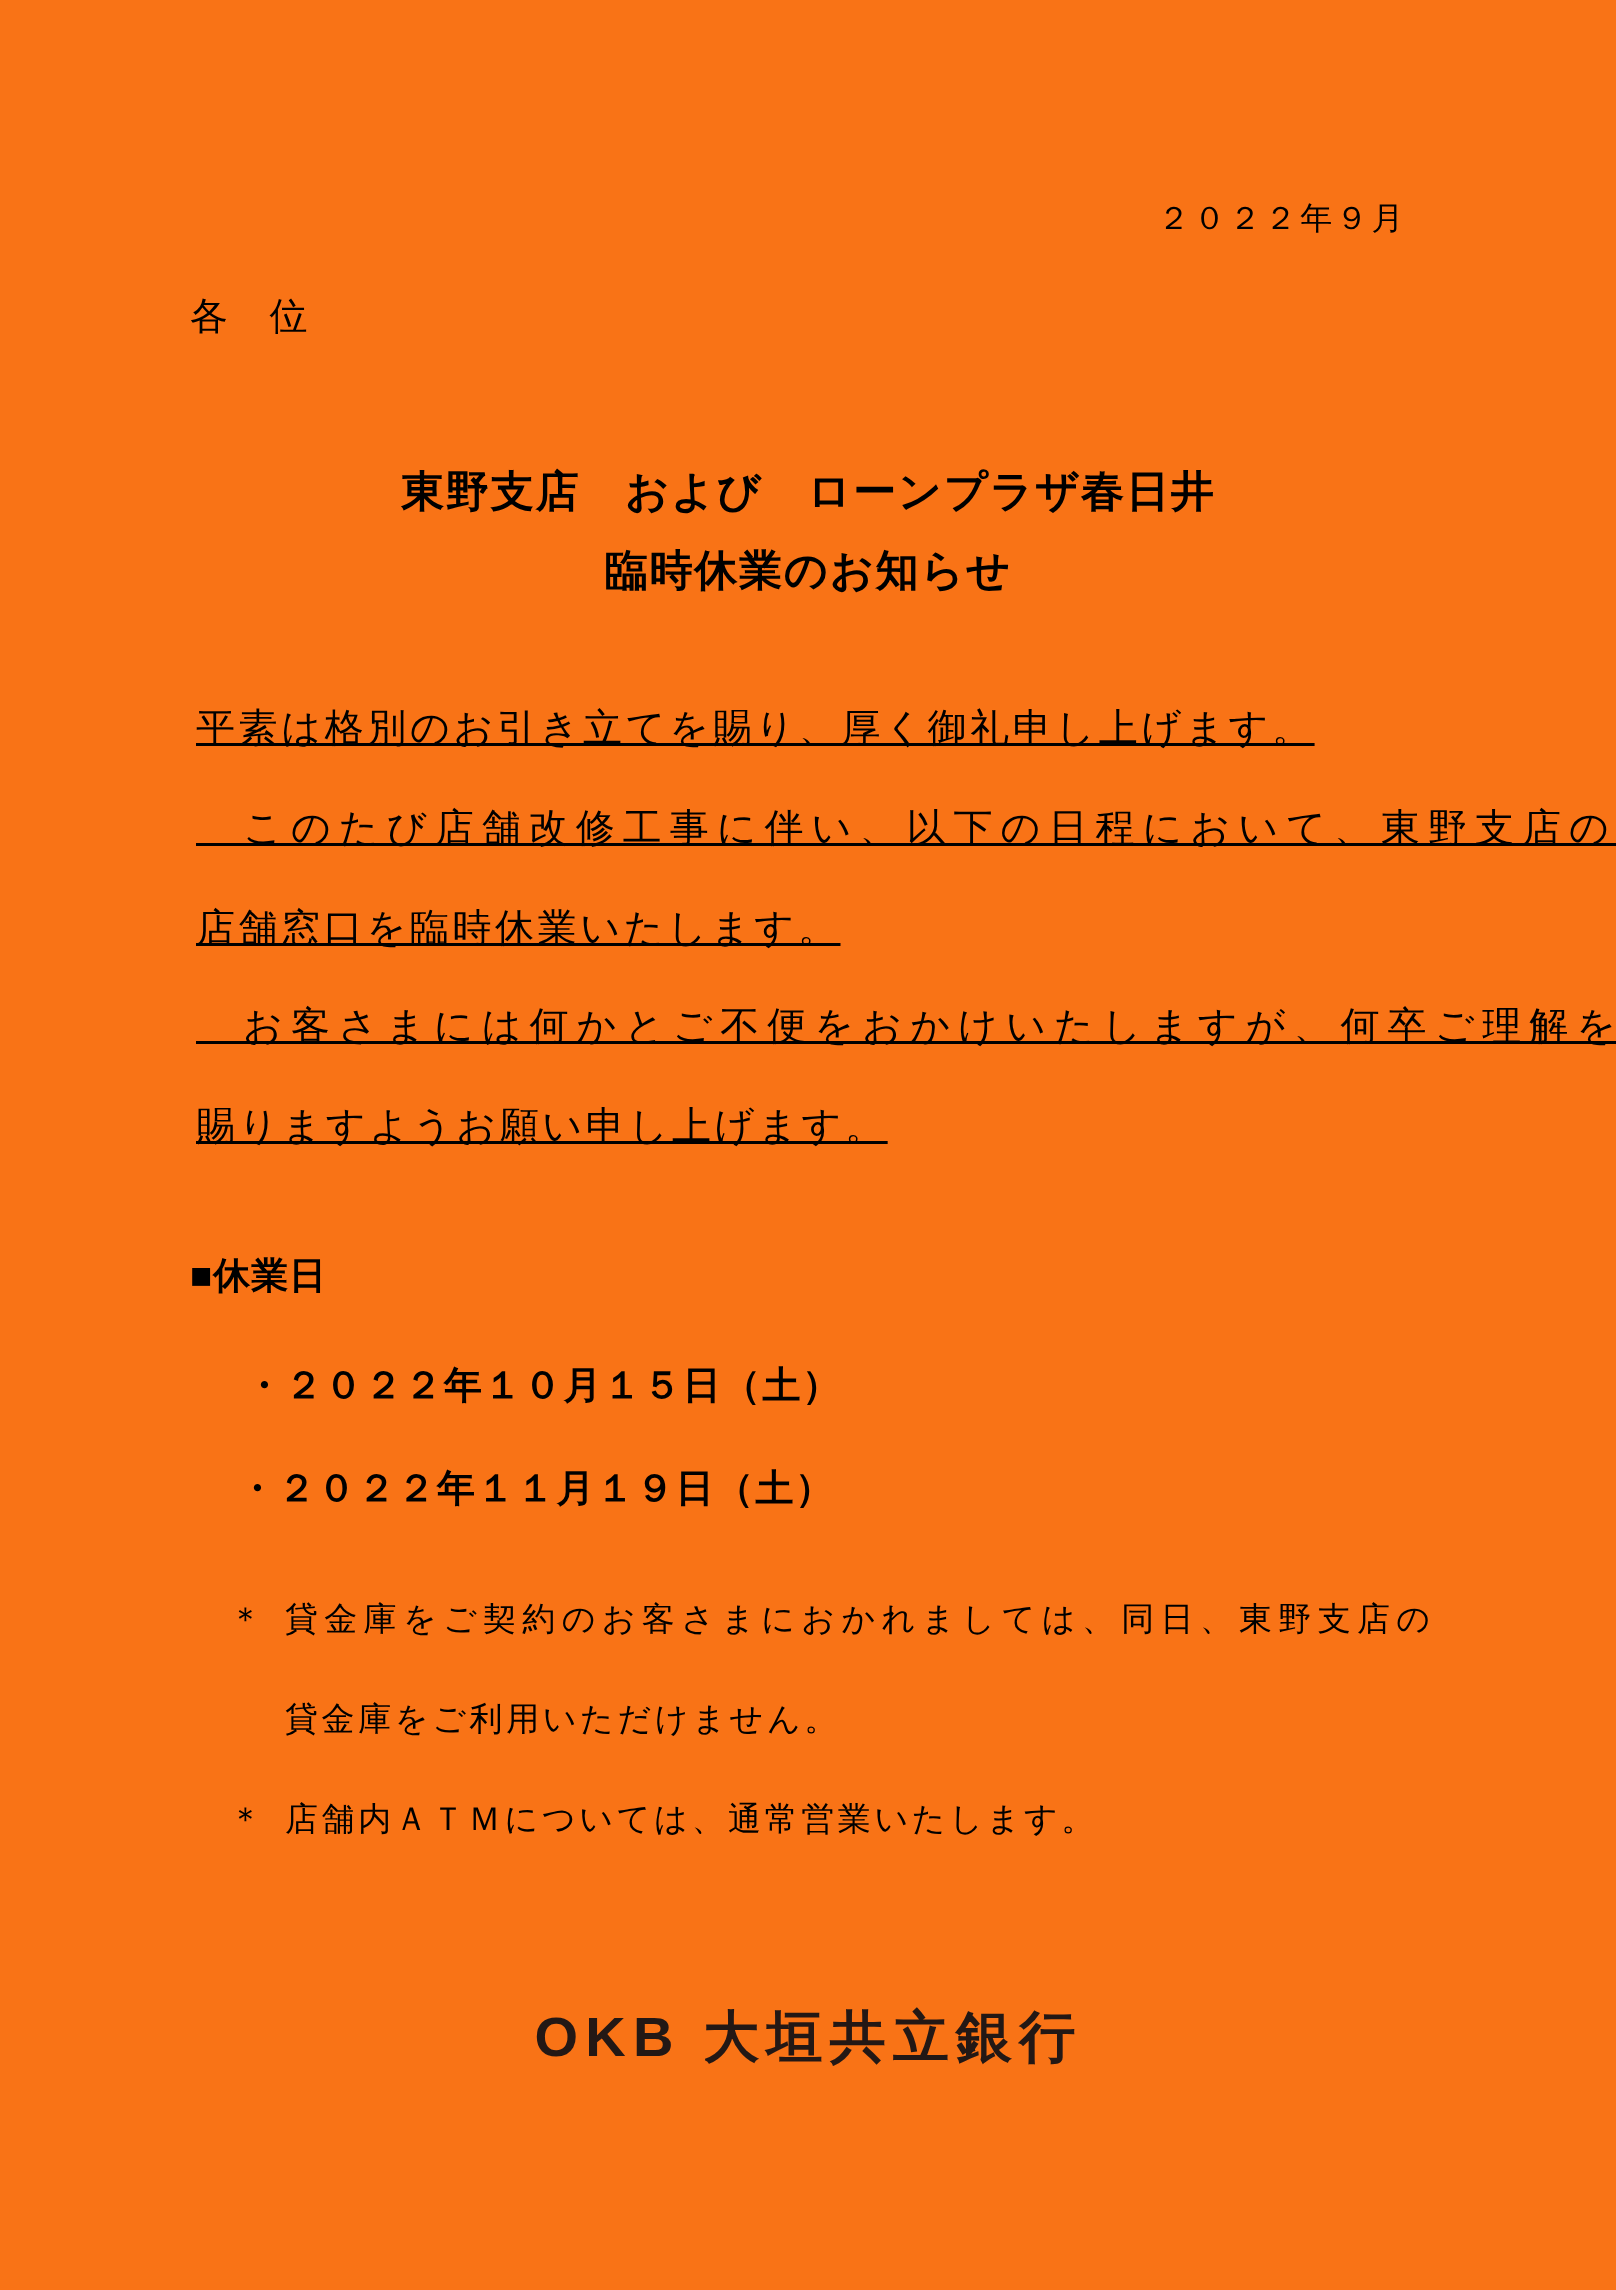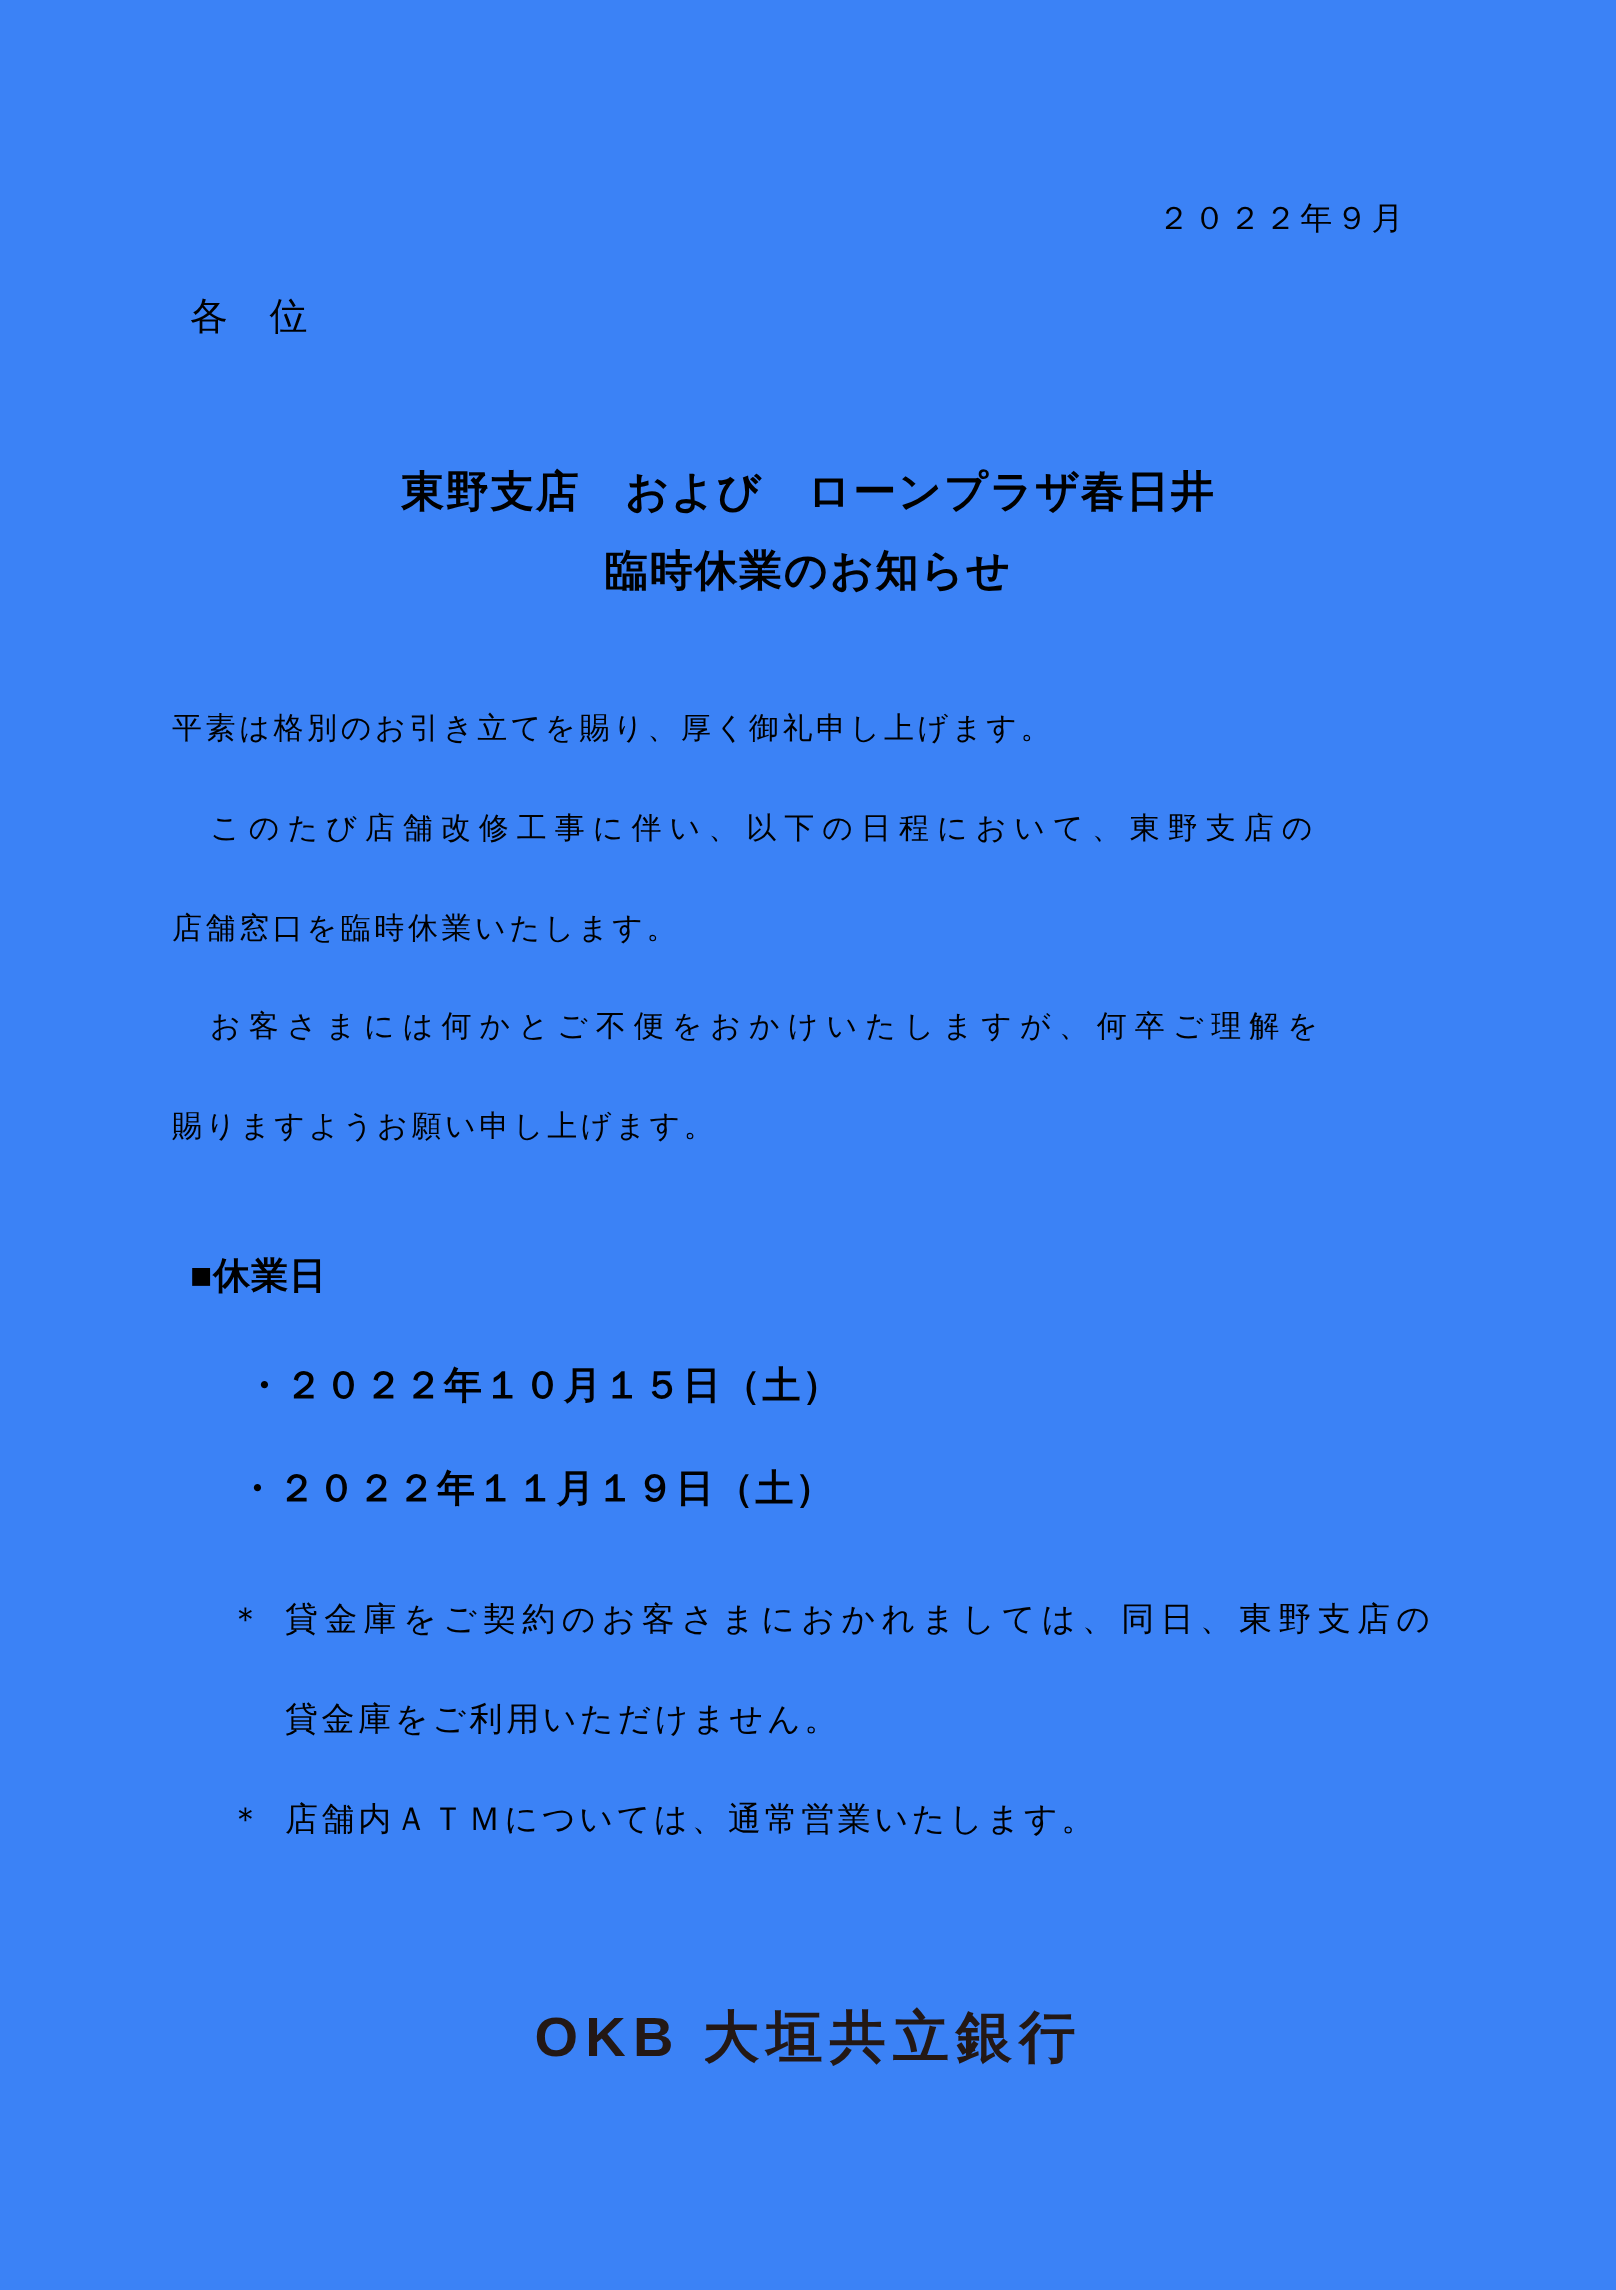--- a/index.html
+++ b/index.html
@@ -4,21 +4,21 @@
 <style>
   html, body {
     margin: 0;
     padding: 0;
     background: #ffffff;
   }
   .page {
     position: relative;
     width: 1617px;
     height: 2290px;
-    background: #3b82f6;
+    background: #f97316;
     color: #000000;
     overflow: hidden;
     font-family: "Liberation Serif", "DejaVu Serif", serif;
   }
   
   .serif  { font-family: "Liberation Serif", "DejaVu Serif", serif; }
   .gothic { font-family: "Liberation Sans", "DejaVu Sans", sans-serif; text-align: right; }
 
   
   .doc-date {
@@ -53,23 +53,24 @@
   }
   .doc-title .title-line {
     height: 79px;
     line-height: 79px;
     white-space: nowrap;
   }
 
   
   .para {
     position: absolute;
-    left: 172px;
+    left: 196px;
     width: 1243px;
-    font-size: 30px;
+    font-size: 39px;
+    text-decoration: underline;
   }
   .para-greeting { top: 678px; }
   .para-apology  { top: 976px; }
   .body-line {
     height: 100px;
     line-height: 100px;
     letter-spacing: 3.6px;
     white-space: nowrap;
   }
   .body-line.stretch {

